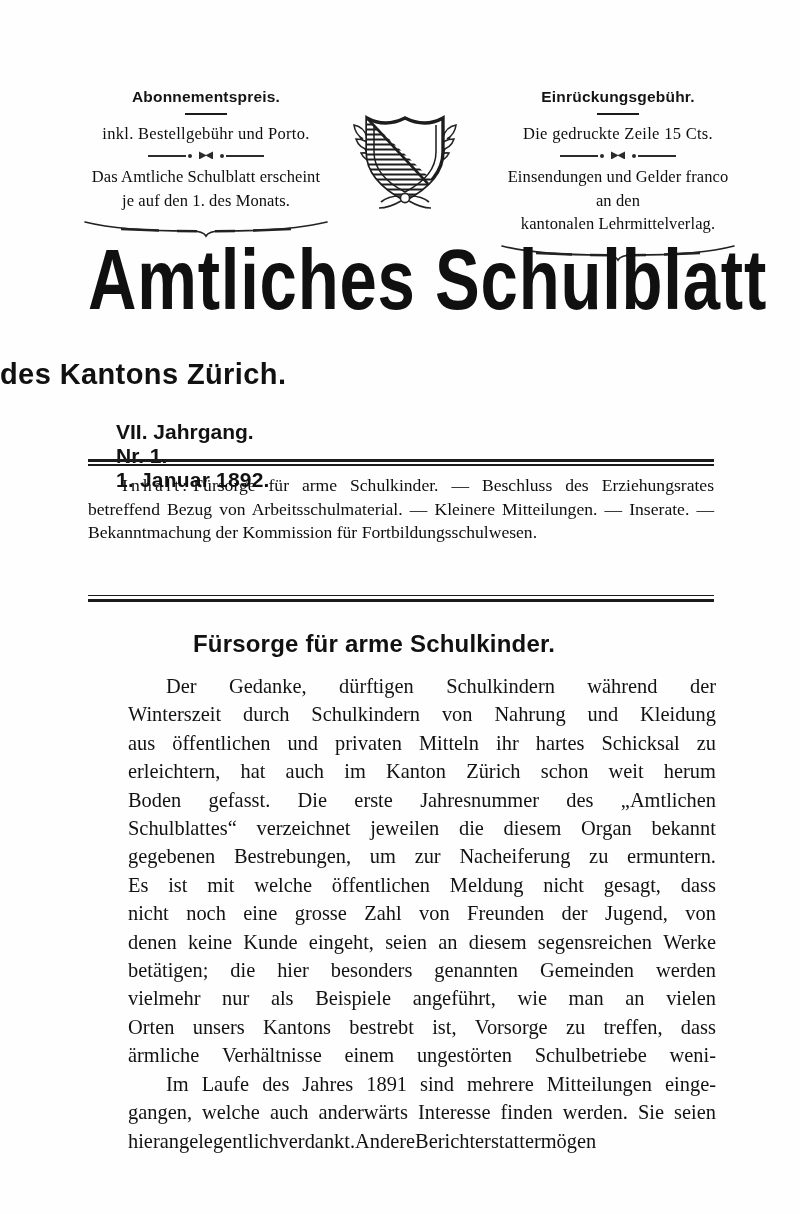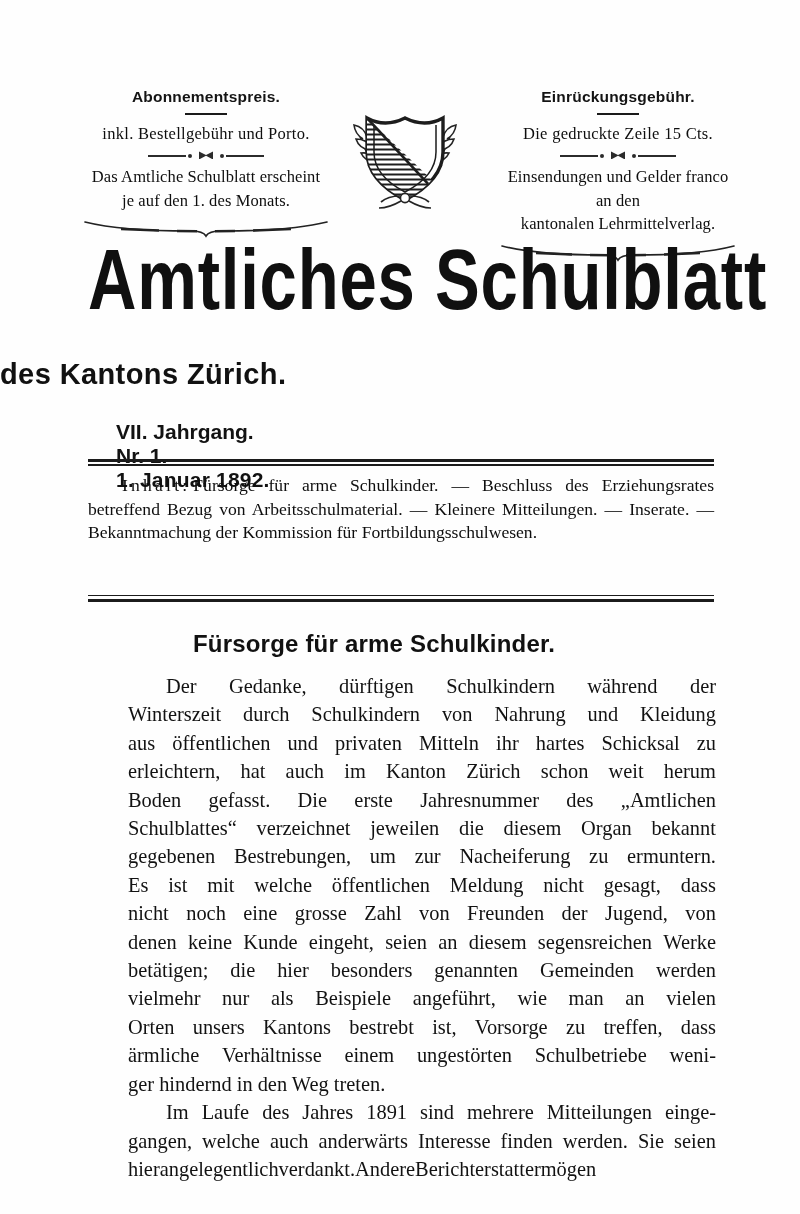--- a/index.html
+++ b/index.html
@@ -470,23 +470,20 @@
           <span class="w">dass</span>
         </div>
         <div class="jl">
           <span class="w">ärmliche</span>
           <span class="w">Verhältnisse</span>
           <span class="w">einem</span>
           <span class="w">ungestörten</span>
           <span class="w">Schulbetriebe</span>
           <span class="w">weni-</span>
         </div>
-        <div class="jl last">
-          <span class="w">ger hindernd in den Weg treten.</span>
-        </div>
       </div>
     <div id="para2">
         <div class="jl ind">
           <span class="w">Im</span>
           <span class="w">Laufe</span>
           <span class="w">des</span>
           <span class="w">Jahres</span>
           <span class="w">1891</span>
           <span class="w">sind</span>
           <span class="w">mehrere</span>

